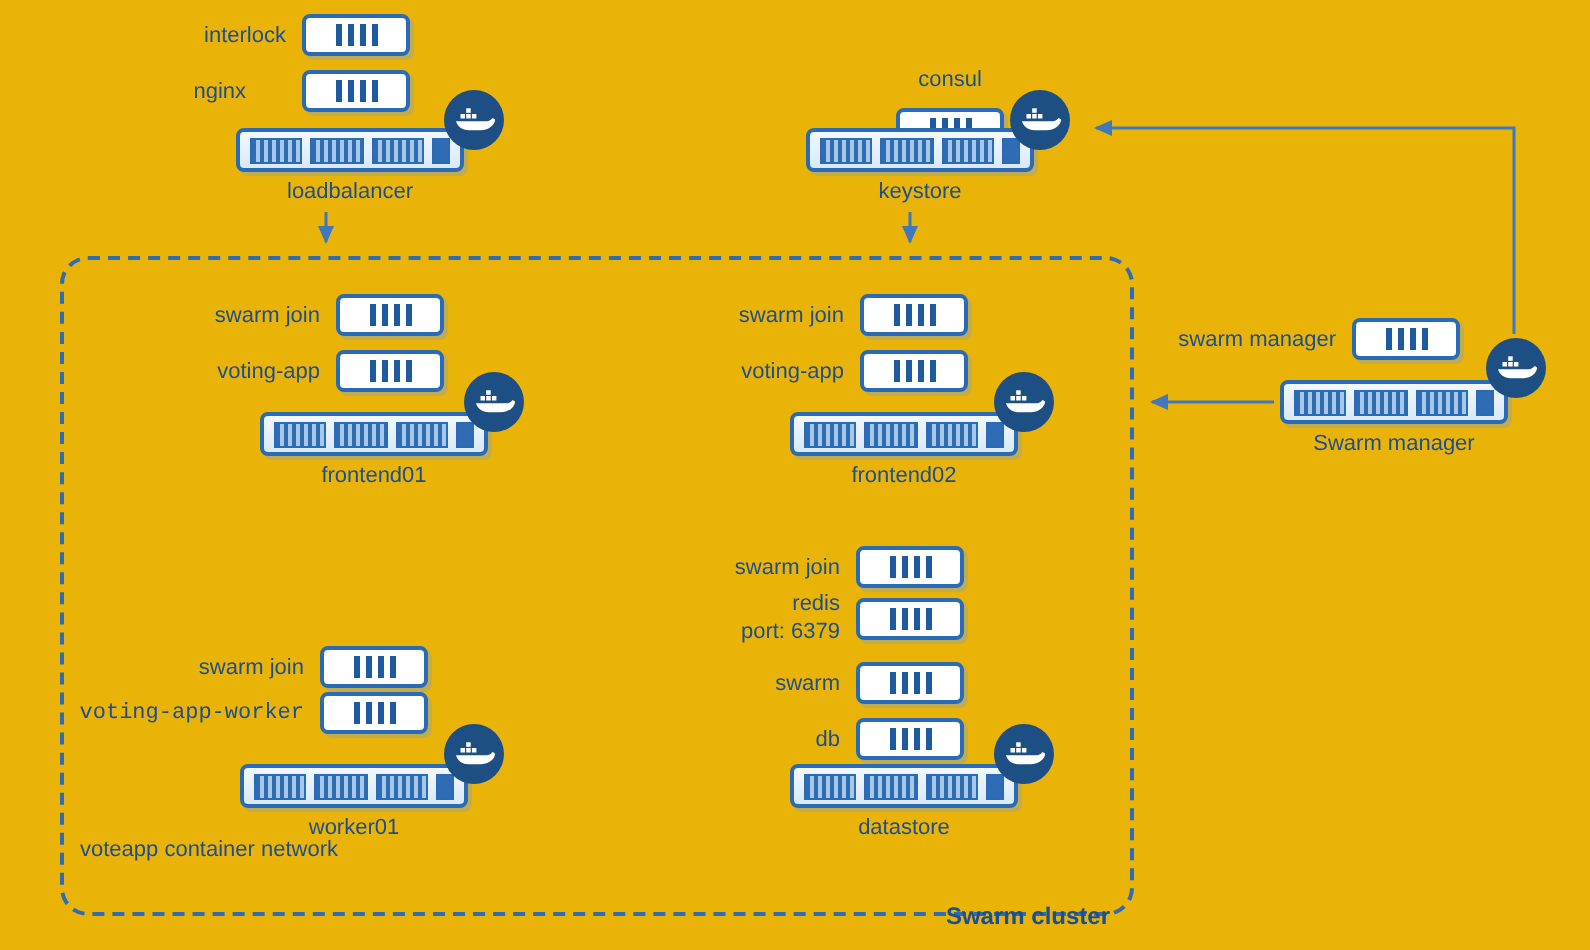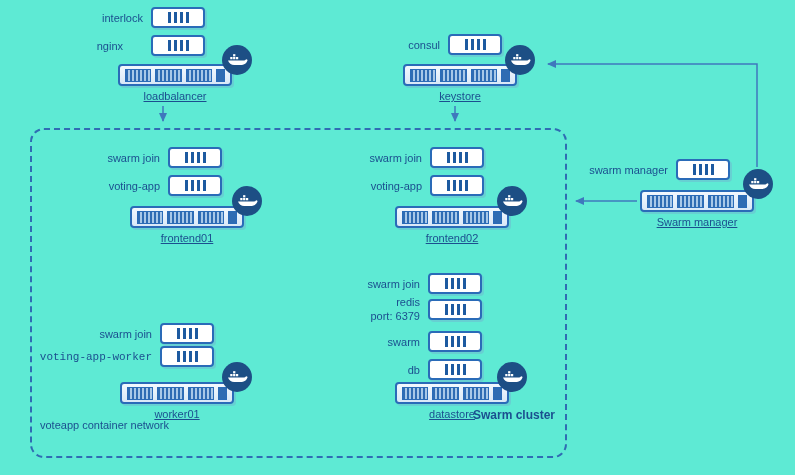--- a/index.html
+++ b/index.html
@@ -1,17 +1,17 @@
 <!DOCTYPE html>
 <html><head>
 <meta charset="utf-8">
 <style>
   html,body { margin:0; padding:0; background:#ffffff; }
   .canvas {
-    position:relative; width:795px; height:475px; background:#5eead4;
+    position:relative; width:795px; height:475px; background:#eab308;
     font-family:"Liberation Sans", sans-serif; color:#1b4f8f; overflow:hidden;
   }
   
   .crow { position:absolute; display:flex; align-items:center; gap:8px; }
   .clabel { font-size:11px; white-space:nowrap; text-align:right; }
   .clabel.two-line { white-space:pre-line; line-height:1.25; }
   .chip {
     width:54px; height:21px; box-sizing:border-box; flex:none;
     background:#ffffff; border:2px solid #2a6bb8; border-radius:4px;
     display:flex; align-items:center; justify-content:center; gap:3px;
@@ -29,28 +29,28 @@
   .slot {
     height:11px; flex:1 1 auto; border:1px solid #2a6bb8;
     background:repeating-linear-gradient(90deg,#2f6cb3 0 2px,#a8c8e8 2px 4px);
   }
   .nub { width:7px; height:11px; flex:none; background:#2f6cb3; border:1px solid #2a6bb8; }
   
   .whale {
     position:absolute; width:30px; height:30px; border-radius:50%;
     background:#1d4f85; display:flex; align-items:center; justify-content:center; z-index:3;
   }
-  .hlabel { position:absolute; font-size:11px; text-align:center;text-decoration:underline; }
+  .hlabel { position:absolute; font-size:11px; text-align:center; }
   
   .cluster {
     position:absolute; left:30px; top:128px; width:537px; height:330px;
     border:2px dashed #2f6cb3; border-radius:14px; box-sizing:border-box;
   }
   .netlabel { position:absolute; left:40px; top:419px; font-size:11px; }
-  .clustertitle { position:absolute; left:430px; top:408px; width:125px; text-align:right; font-size:12px; font-weight:bold; }
+  .clustertitle { position:absolute; left:430px; top:451px; width:125px; text-align:right; font-size:12px; font-weight:bold; }
   svg.arrows { position:absolute; left:0; top:0; pointer-events:none; z-index:4; }
 </style>
 </head>
 <body>
 
 <div class="canvas">
 
   <div class="cluster"></div>
 
   <div class="crow" style="top:7px; right:590px;">
@@ -83,21 +83,21 @@
           <rect x="7" y="12" width="3" height="3"></rect>
           <rect x="10.8" y="12" width="3" height="3"></rect>
           <rect x="14.6" y="12" width="3" height="3"></rect>
           <rect x="10.8" y="8.2" width="3" height="3"></rect>
           <path d="M4 16.8 h20.5 c1.6 0 3-.7 3.6-1.9 .8 0 1.7.4 2 1.1 -.7 4-4.5 6.8-9.8 6.8 h-8 c-4 0-7.2-2.3-8.3-6z"></path>
         </g>
       </svg>
   </span>
   <div class="hlabel" style="left:118px; top:90px; width:114px;">loadbalancer</div>
 
-  <div class="crow" style="top:34px; right:293px;">
+  <div class="crow" style="top:34px; right:293px;flex-direction:column;">
     <span class="clabel">consul</span>
     <span class="chip">
         <i></i>
         <i></i>
         <i></i>
         <i></i>
       </span>
   </div>
   <div class="server" style="left:403px; top:64px;">
     <span class="slot"></span>

